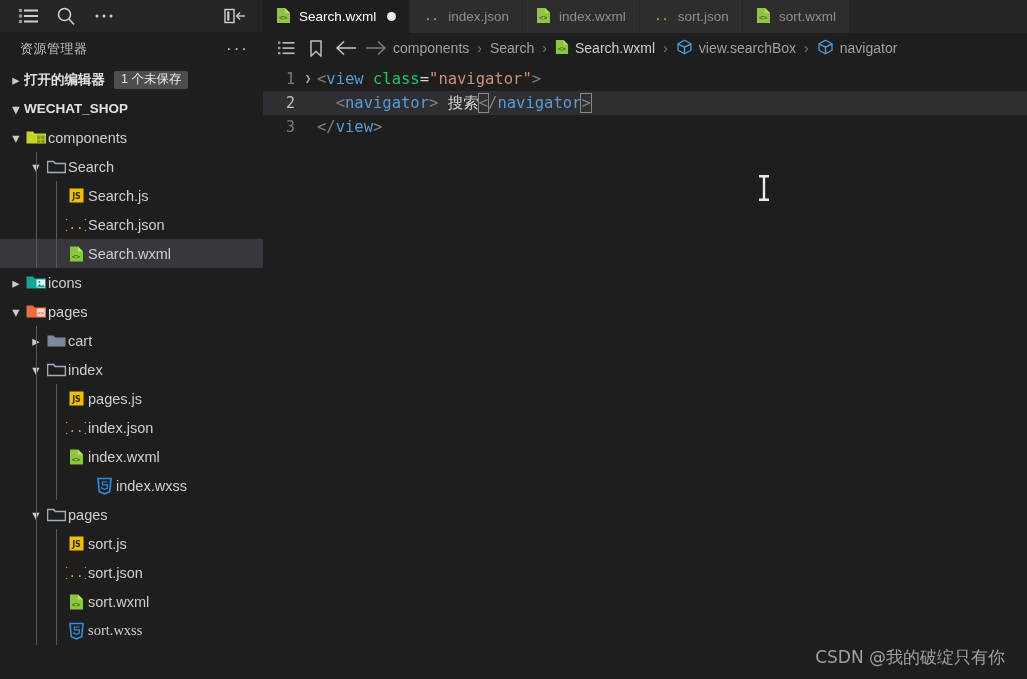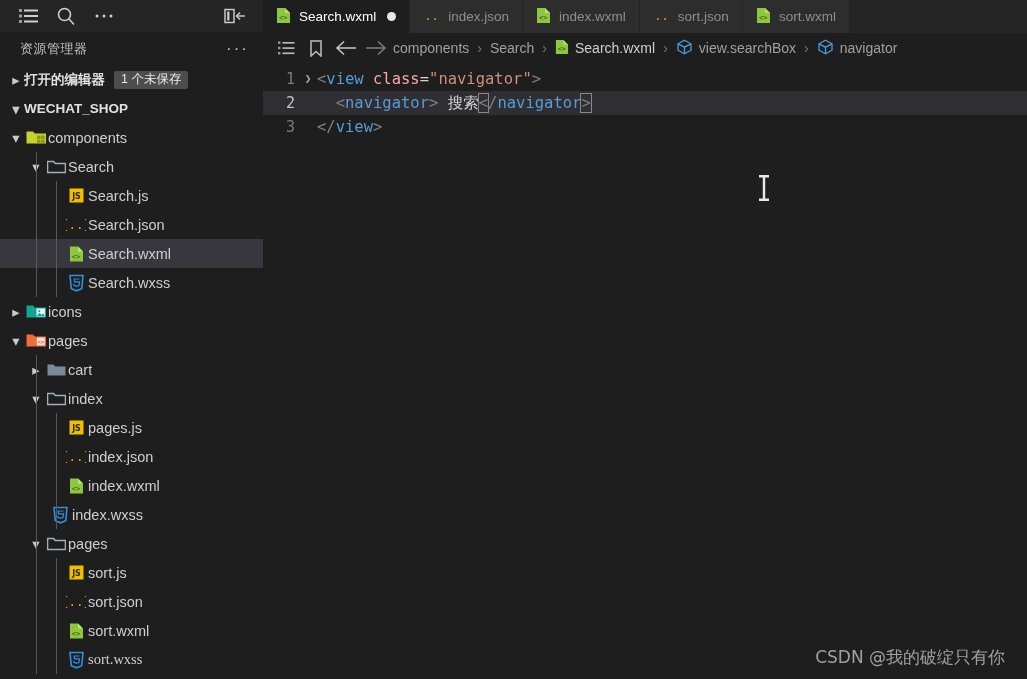--- a/index.html
+++ b/index.html
@@ -81,21 +81,21 @@
   .cline.current { background:#2f2f33; }
   .gutter {
     width:36px; flex:0 0 36px; text-align:right; color:#7d7d7d;
     font-size:15px; padding-right:4px; font-family:"DejaVu Sans Mono", monospace;
   }
   .gutter.active { color:#c6c6c6; }
   .fold { width:18px; flex:0 0 18px; text-align:center; color:#b0b0b0; font-size:11px; }
   .ctext { white-space:pre; }
   .tk-punct { color:#808080; }
   .tk-tag    { color:#569cd6; }
-  .tk-attr   { color:#fca5a5; }
+  .tk-attr   { color:#22c55e; }
   .tk-eq     { color:#d4d4d4; }
   .tk-str    { color:#ce9178; }
   .tk-text   { color:#d4d4d4; }
   .bracket-box { outline:1px solid #888; }
 
   .mouse-cursor { position:absolute; left:494px; top:112px; width:14px; height:26px; pointer-events:none; }
 
   .watermark {
     position:absolute; right:22px; bottom:10px;
     color:#b7b7b7; font-size:17px; opacity:.85;
@@ -273,32 +273,20 @@
             <span class="twisty"></span>
             <span class="ficon">
               <svg width="15" height="18" viewBox="0 0 15 18">
                 <path d="M1 1.5h8l5 5v10H1z" fill="#8dc63f"></path>
                 <path d="M9 1.5l5 5H9z" fill="#b8e472"></path>
                 <text x="7" y="13.6" font-size="7" fill="#2d4a0a" text-anchor="middle" font-family="DejaVu Sans Mono, monospace">&lt;&gt;</text>
               </svg>
             </span>
             <span class="rowlabel">Search.wxml</span>
           </div>
-          <div class="row" style="padding-left: 48px;">
-            <span class="guide" style="left: 36px;"></span>
-            <span class="guide" style="left: 56px;"></span>
-            <span class="twisty"></span>
-            <span class="ficon">
-              <svg width="17" height="18" viewBox="0 0 17 18">
-                <path d="M2 1.5h13l-1.3 13.2L8.5 16.8 3.3 14.7z" fill="none" stroke="#2f8fe0" stroke-width="1.6"></path>
-                <path d="M11.5 5H6.2l.3 2.8h5l-.4 3.6-2.6.9-2.6-.9-.15-1.6" fill="none" stroke="#2f8fe0" stroke-width="1.2"></path>
-              </svg>
-            </span>
-            <span class="rowlabel">Search.wxss</span>
-          </div>
           <div class="row" style="padding-left: 8px;">
             <span class="twisty">▸</span>
             <span class="ficon">
               <svg width="21" height="17" viewBox="0 0 21 17">
                 <path d="M0.5 2.5h6.5l1.7 2h11.3v10H0.5z" fill="#12a594"></path>
                 <rect x="10.5" y="5.5" width="8.5" height="8" fill="#e8f5f3"></rect>
                 <circle cx="13.3" cy="8" r="1.1" fill="#12a594"></circle>
                 <path d="M10.8 13l2.8-3.2 2 2.3 1.6-1.6 1.6 2.5z" fill="#12a594"></path>
               </svg>
             </span>
@@ -364,21 +352,21 @@
             <span class="twisty"></span>
             <span class="ficon">
               <svg width="15" height="18" viewBox="0 0 15 18">
                 <path d="M1 1.5h8l5 5v10H1z" fill="#8dc63f"></path>
                 <path d="M9 1.5l5 5H9z" fill="#b8e472"></path>
                 <text x="7" y="13.6" font-size="7" fill="#2d4a0a" text-anchor="middle" font-family="DejaVu Sans Mono, monospace">&lt;&gt;</text>
               </svg>
             </span>
             <span class="rowlabel">index.wxml</span>
           </div>
-          <div class="row" style="padding-left: 32px;">
+          <div class="row" style="padding-left: 76px;">
             <span class="guide" style="left: 36px;"></span>
             <span class="guide" style="left: 56px;"></span>
             <span class="twisty"></span>
             <span class="ficon">
               <svg width="17" height="18" viewBox="0 0 17 18">
                 <path d="M2 1.5h13l-1.3 13.2L8.5 16.8 3.3 14.7z" fill="none" stroke="#2f8fe0" stroke-width="1.6"></path>
                 <path d="M11.5 5H6.2l.3 2.8h5l-.4 3.6-2.6.9-2.6-.9-.15-1.6" fill="none" stroke="#2f8fe0" stroke-width="1.2"></path>
               </svg>
             </span>
             <span class="rowlabel">index.wxss</span>

